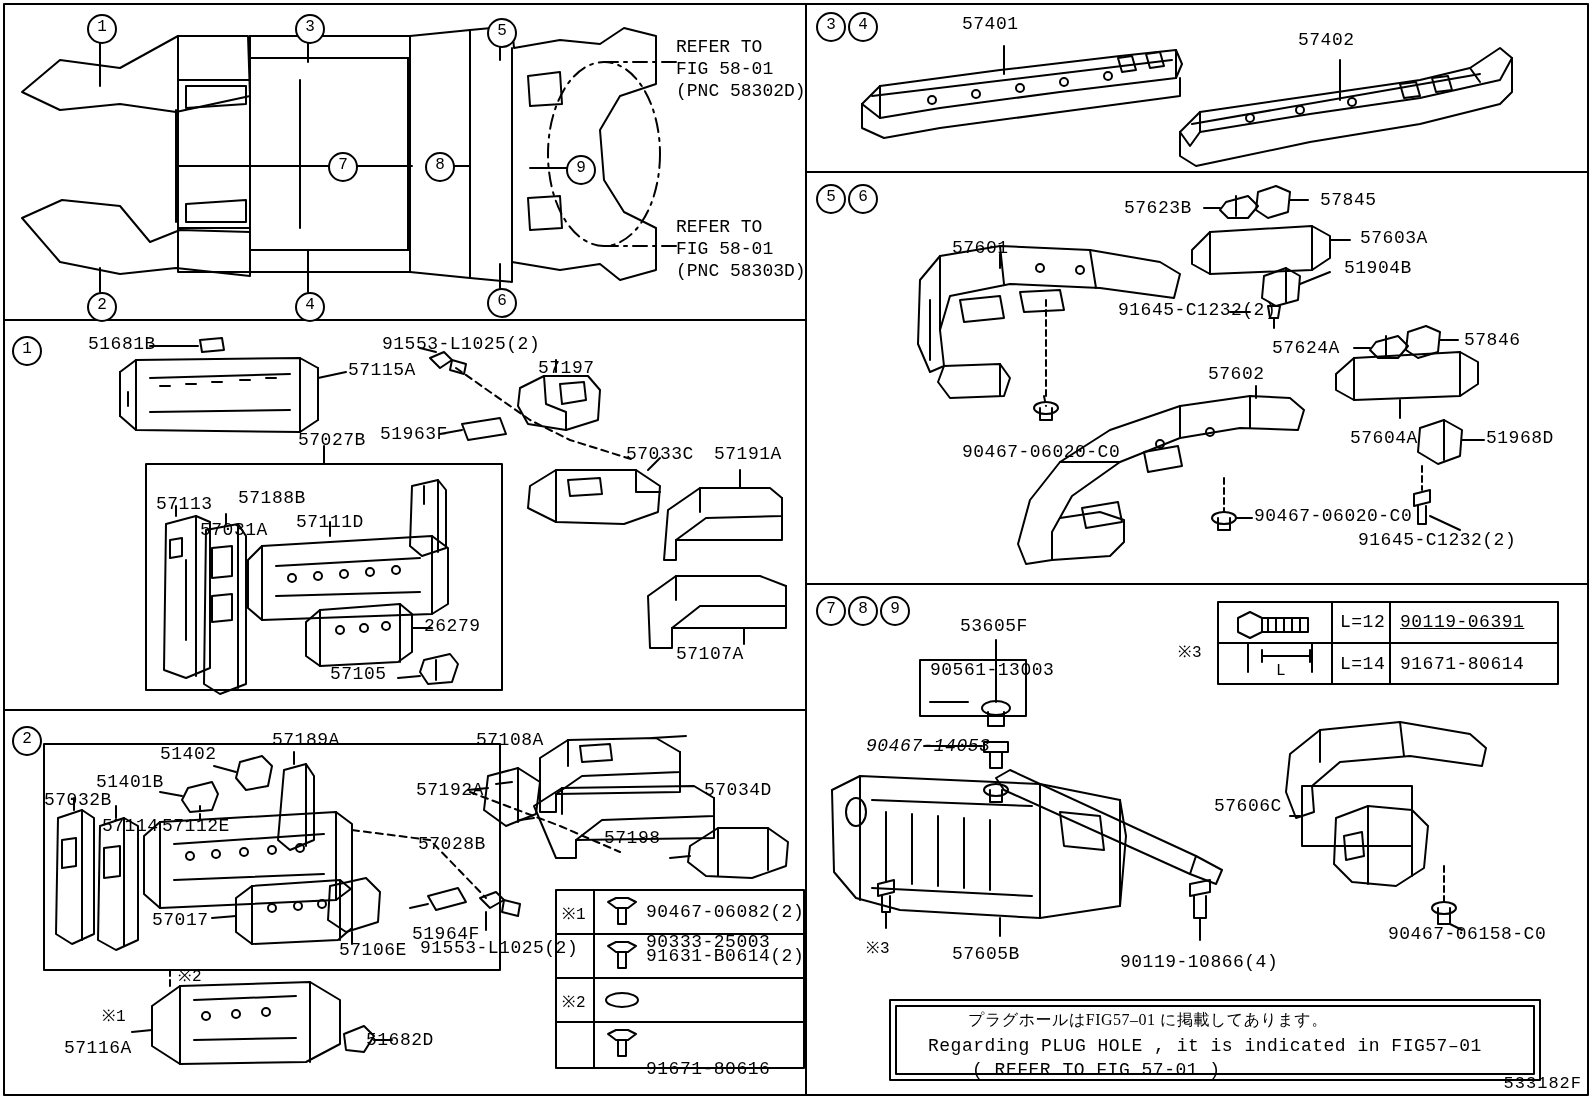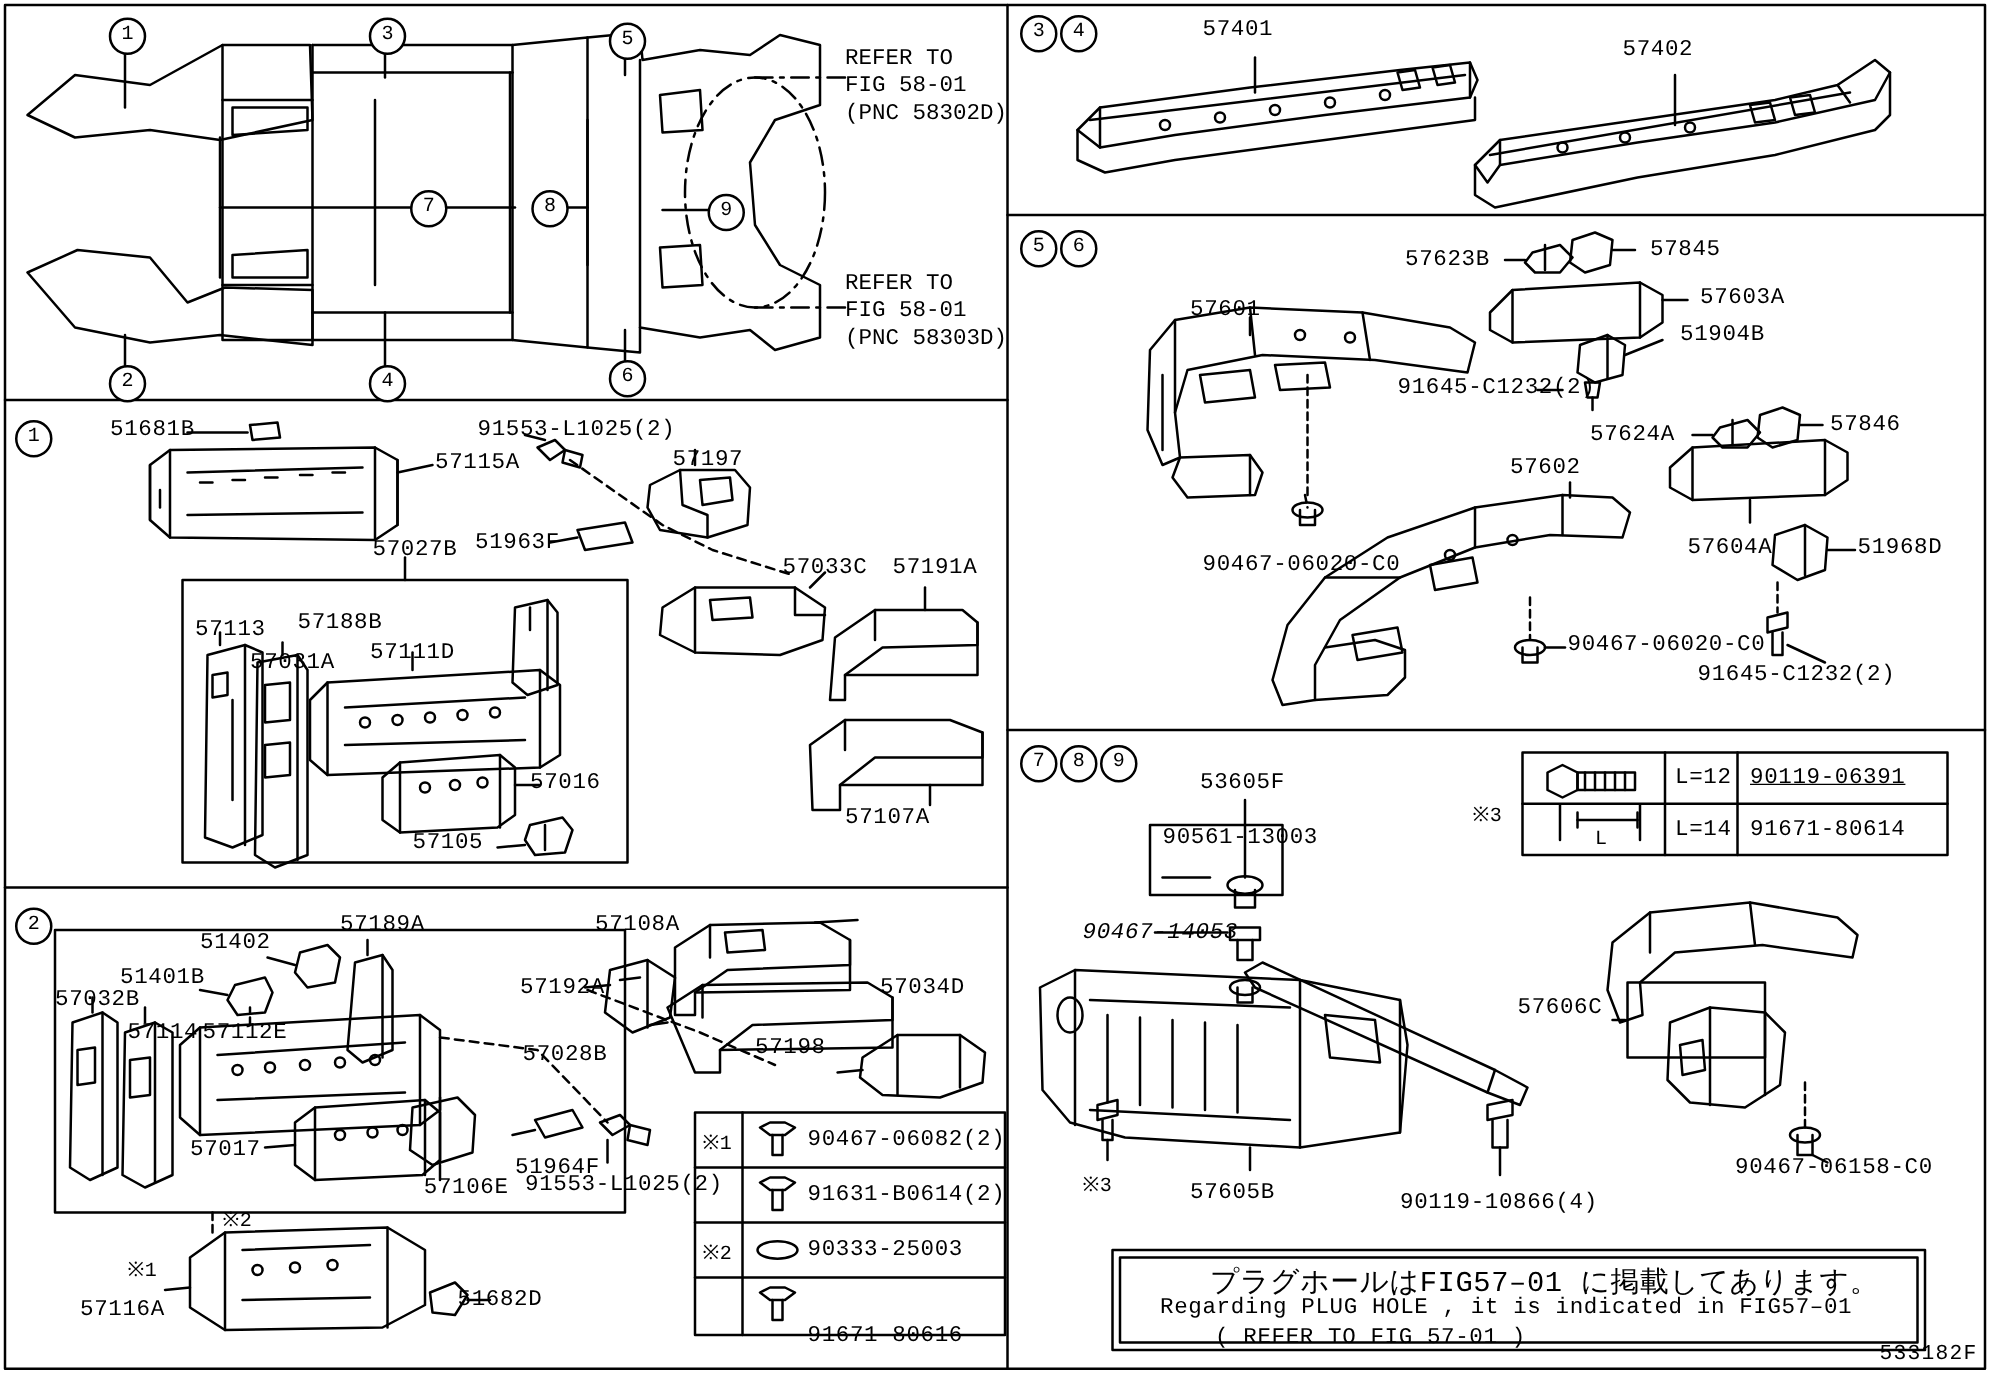--- a/index.html
+++ b/index.html
@@ -2,21 +2,21 @@
 <html><head>
 <meta charset="utf-8">
 <style>
   html,body{margin:0;padding:0;background:#ffffff;}
   body{width:1592px;height:1099px;position:relative;overflow:hidden;
        font-family:"Liberation Sans", sans-serif;color:#000;}
   .diag{position:absolute;left:0;top:0;width:1592px;height:1099px;}
   .lbl{position:absolute;font-size:18px;letter-spacing:0.5px;white-space:nowrap;
        font-family:"Liberation Mono", monospace;}
   .lbl.small{font-size:16px;}
-  .lbl.jp{font-family:Liberation Mono, monospace;font-size:23px;}
+  .lbl.jp{font-family:Liberation Serif, serif;font-size:16px;}
   .cnum{position:absolute;width:26px;height:26px;border:2px solid #000;border-radius:50%;
         font-size:16px;line-height:23px;text-align:center;background:#fff;
         font-family:"Liberation Mono", monospace;}
   .refbox{position:absolute;font-size:18px;line-height:22px;white-space:pre;
           font-family:"Liberation Mono", monospace;}
   .code{position:absolute;right:10px;bottom:6px;font-size:17px;
         font-family:"Liberation Mono", monospace;letter-spacing:1px;}
 </style>
 </head>
 <body>
@@ -419,21 +419,21 @@
 <div class="lbl" style="left:382px;top:334px;">91553-L1025(2)</div>
 <div class="lbl" style="left:538px;top:358px;">57197</div>
 <div class="lbl" style="left:380px;top:424px;">51963F</div>
 <div class="lbl" style="left:626px;top:444px;">57033C</div>
 <div class="lbl" style="left:714px;top:444px;">57191A</div>
 <div class="lbl" style="left:298px;top:430px;">57027B</div>
 <div class="lbl" style="left:156px;top:494px;">57113</div>
 <div class="lbl" style="left:238px;top:488px;">57188B</div>
 <div class="lbl" style="left:296px;top:512px;">57111D</div>
 <div class="lbl" style="left:200px;top:520px;">57031A</div>
-<div class="lbl" style="left:424px;top:616px;">57016</div>
+<div class="lbl" style="left:424px;top:616px;">26279</div>
 <div class="lbl" style="left:330px;top:664px;">57105</div>
 <div class="lbl" style="left:676px;top:644px;">57107A</div>
 
 <div class="lbl" style="left:160px;top:744px;">51402</div>
 <div class="lbl" style="left:272px;top:730px;">57189A</div>
 <div class="lbl" style="left:96px;top:772px;">51401B</div>
 <div class="lbl" style="left:44px;top:790px;">57032B</div>
 <div class="lbl" style="left:102px;top:816px;">57114</div>
 <div class="lbl" style="left:162px;top:816px;">57112E</div>
 <div class="lbl" style="left:418px;top:834px;">57028B</div>
@@ -447,21 +447,21 @@
 <div class="lbl" style="left:420px;top:938px;">91553-L1025(2)</div>
 <div class="lbl" style="left:64px;top:1038px;">57116A</div>
 <div class="lbl" style="left:366px;top:1030px;">51682D</div>
 <div class="lbl small" style="left:102px;top:1004px;">※1</div>
 <div class="lbl small" style="left:178px;top:964px;">※2</div>
 
 <div class="lbl small" style="left:562px;top:902px;">※1</div>
 <div class="lbl" style="left:646px;top:902px;">90467-06082(2)</div>
 <div class="lbl" style="left:646px;top:946px;">91631-B0614(2)</div>
 <div class="lbl small" style="left:562px;top:990px;">※2</div>
-<div class="lbl" style="left:646px;top:990px;">90333-25003</div>
+<div class="lbl" style="left:646px;top:932px;">90333-25003</div>
 <div class="lbl" style="left:646px;top:1034px;margin-top:25px;">91671-80616</div>
 
 <div class="lbl" style="left:962px;top:14px;">57401</div>
 <div class="lbl" style="left:1298px;top:30px;">57402</div>
 
 <div class="lbl" style="left:1124px;top:198px;">57623B</div>
 <div class="lbl" style="left:1320px;top:190px;">57845</div>
 <div class="lbl" style="left:952px;top:238px;">57601</div>
 <div class="lbl" style="left:1360px;top:228px;">57603A</div>
 <div class="lbl" style="left:1344px;top:258px;">51904B</div>

